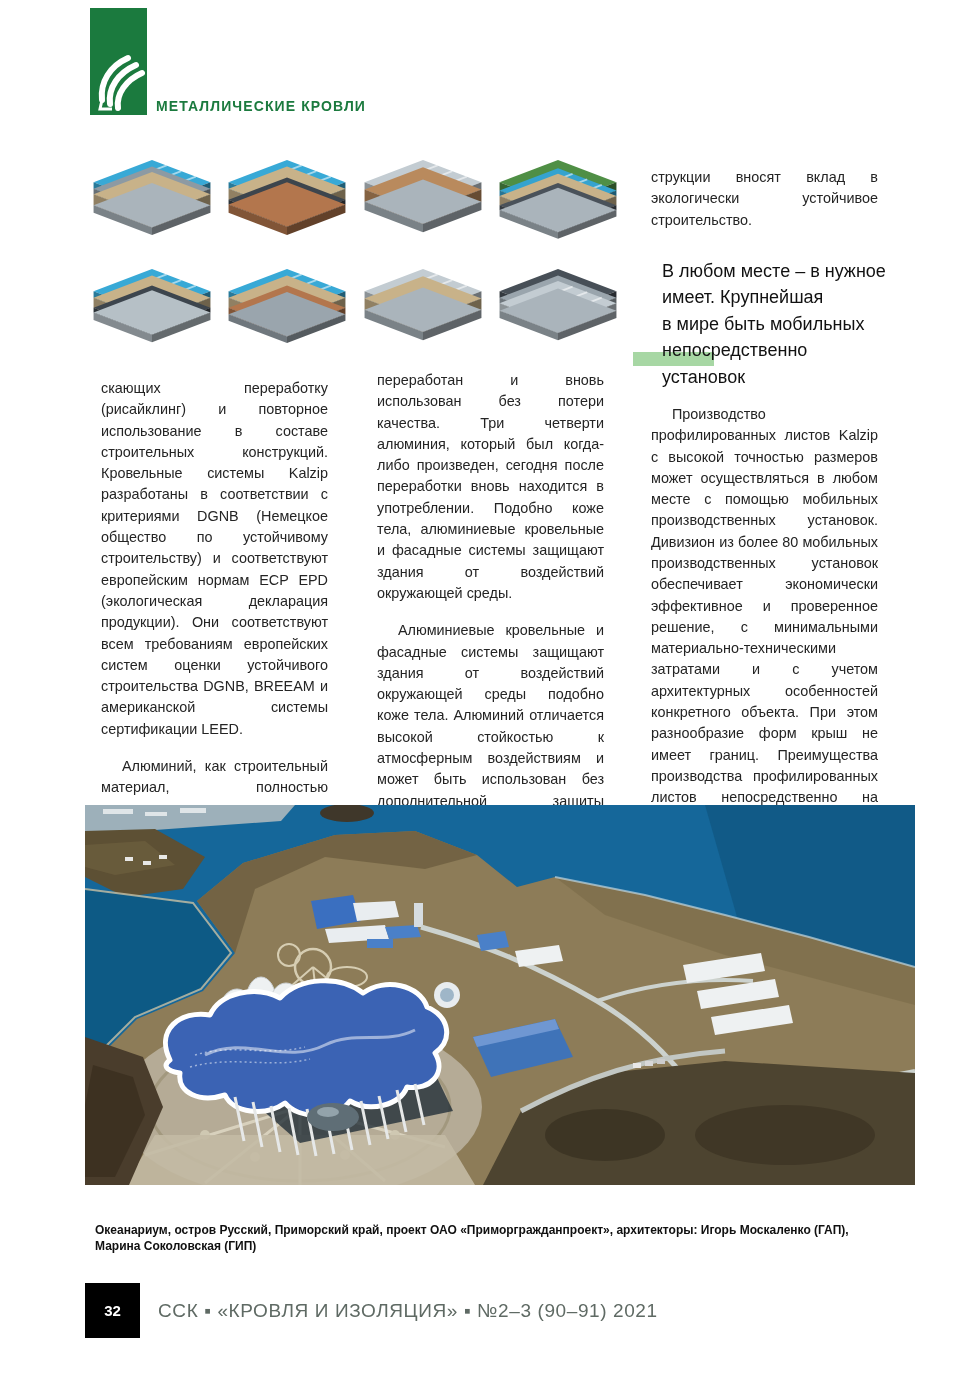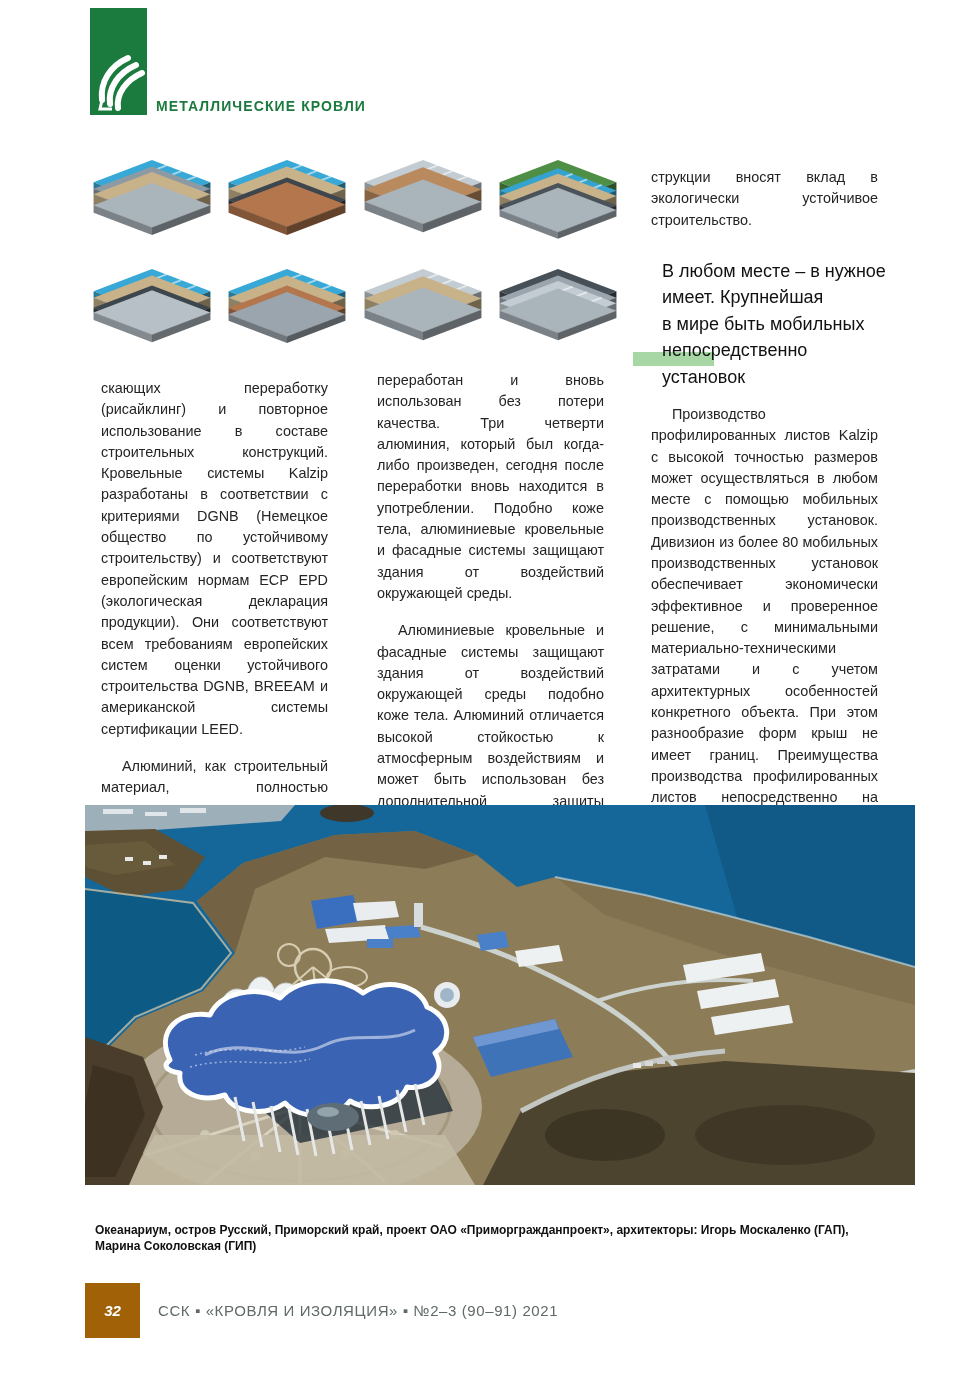--- a/index.html
+++ b/index.html
@@ -69,21 +69,21 @@
 
   
   .pagenum {
     position:absolute; left:85px; top:1283px; width:55px; height:55px;
     color:#ffffff; font-weight:700; font-size:15px;
     display:flex; align-items:center; justify-content:center;
   }
   .footer-line {
     position:absolute; left:158px; top:1283px; height:55px;
     display:flex; align-items:center;
-    font-size:15px; letter-spacing:0.6px;
+    font-size:19px; letter-spacing:0.6px;
   }
 </style>
 </head>
 <body>
 
 <div class="page">
 
   <div class="logo">
     <svg viewBox="0 0 57 107">
       <rect x="0" y="0" width="57" height="107" fill="#1b7a3e"></rect>
@@ -364,16 +364,16 @@
       <ellipse cx="700" cy="330" rx="90" ry="30" fill="#3a3222" opacity="0.7"></ellipse>
       <path d="M436,306 C500,272 560,252 640,246" stroke="#c2c7c3" stroke-width="5" fill="none"></path>
       <rect x="548" y="258" width="8" height="5" fill="#e8e8e8"></rect>
       <rect x="560" y="256" width="8" height="5" fill="#d8d8d8"></rect>
       <rect x="572" y="254" width="8" height="5" fill="#cccccc"></rect>
     </svg>
   </div>
 
   <div class="caption">Океанариум, остров Русский, Приморский край, проект ОАО «Приморгражданпроект», архитекторы: Игорь Москаленко (ГАП), Марина Соколовская (ГИП)</div>
 
-  <div class="pagenum" style="background: #a16207; font-style: italic;">32</div>
+  <div class="pagenum" style="background: #000000;">32</div>
   <div class="footer-line" style="color: rgb(95, 106, 100);">ССК ▪ «КРОВЛЯ И ИЗОЛЯЦИЯ» ▪ №2–3 (90–91) 2021</div>
 
 </div>
 
 </body></html>

